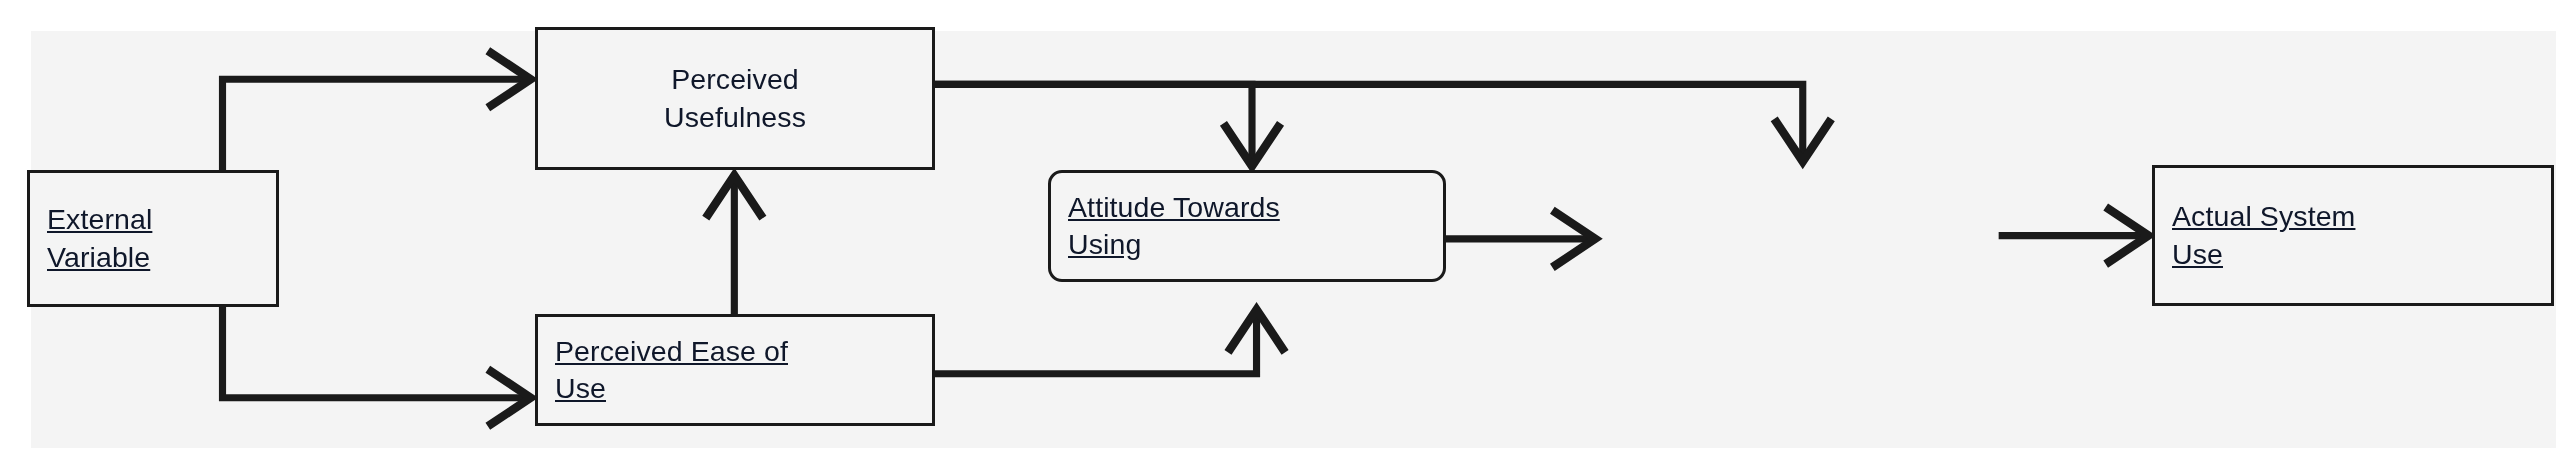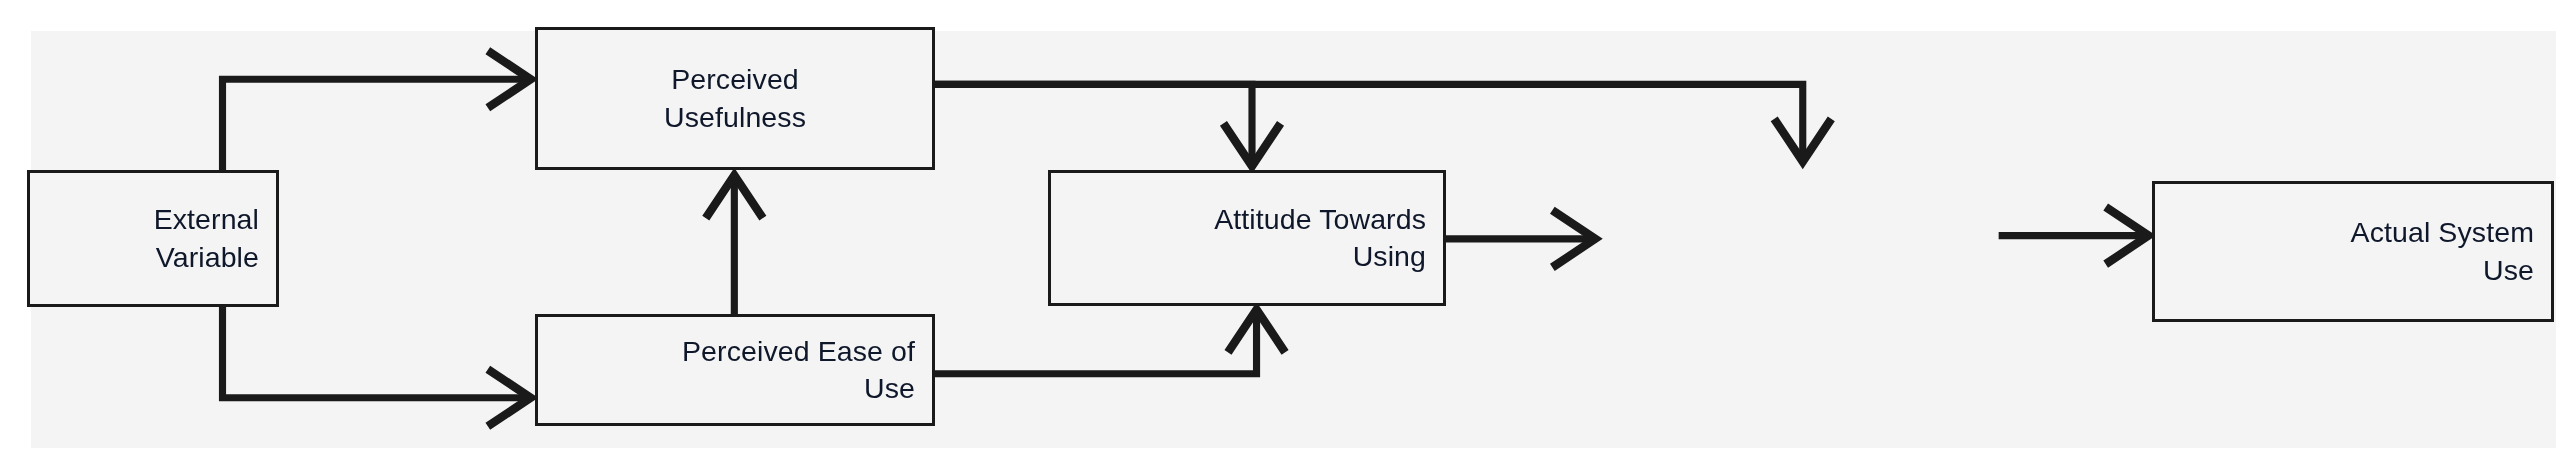--- a/index.html
+++ b/index.html
@@ -49,28 +49,28 @@
     width: 100%;
     color: #0f172a;
     font-size: 28.5px;
     line-height: 1.30;
     letter-spacing: 0.1px;
     white-space: pre-line;
     padding: 0 17px;
     box-sizing: border-box;
   }
   .node.align-center .label { text-align: center; padding: 0 9px; }
-  .node.align-left   .label { text-align: right; }
+  .node.align-left   .label { text-align: left; text-decoration: underline; }
 
   #node-external-variable { left: 27px;   top: 170px; width: 252px;  height: 137px; }
   #node-perceived-usefulness { left: 535px; top: 27px;  width: 400px;  height: 143px; }
   #node-perceived-ease-of-use { left: 535px; top: 314px; width: 400px;  height: 112px; }
-  #node-attitude-towards-using { left: 1048px; top: 170px; width: 398px;  height: 136px; }
+  #node-attitude-towards-using { left: 1048px; top: 170px; width: 398px;  height: 112px; border-radius: 14px; }
   #node-behavioral-intention-to-use { left: 1598px; top: 165px; width: 400px;  height: 141px; }
-  #node-actual-system-use { left: 2152px; top: 165px; width: 402px;  height: 141px; margin-top: 16px; }
+  #node-actual-system-use { left: 2152px; top: 165px; width: 402px;  height: 141px; }
 </style>
 </head>
 <body>
 
 <div id="stage">
 
   <div id="canvas"></div>
 
   <svg id="edges" viewBox="0 0 3971 735" width="2576" height="477" xmlns="http://www.w3.org/2000/svg">
     <g fill="none" stroke="#1a1a1a" stroke-width="11" stroke-linecap="butt" stroke-linejoin="miter">

